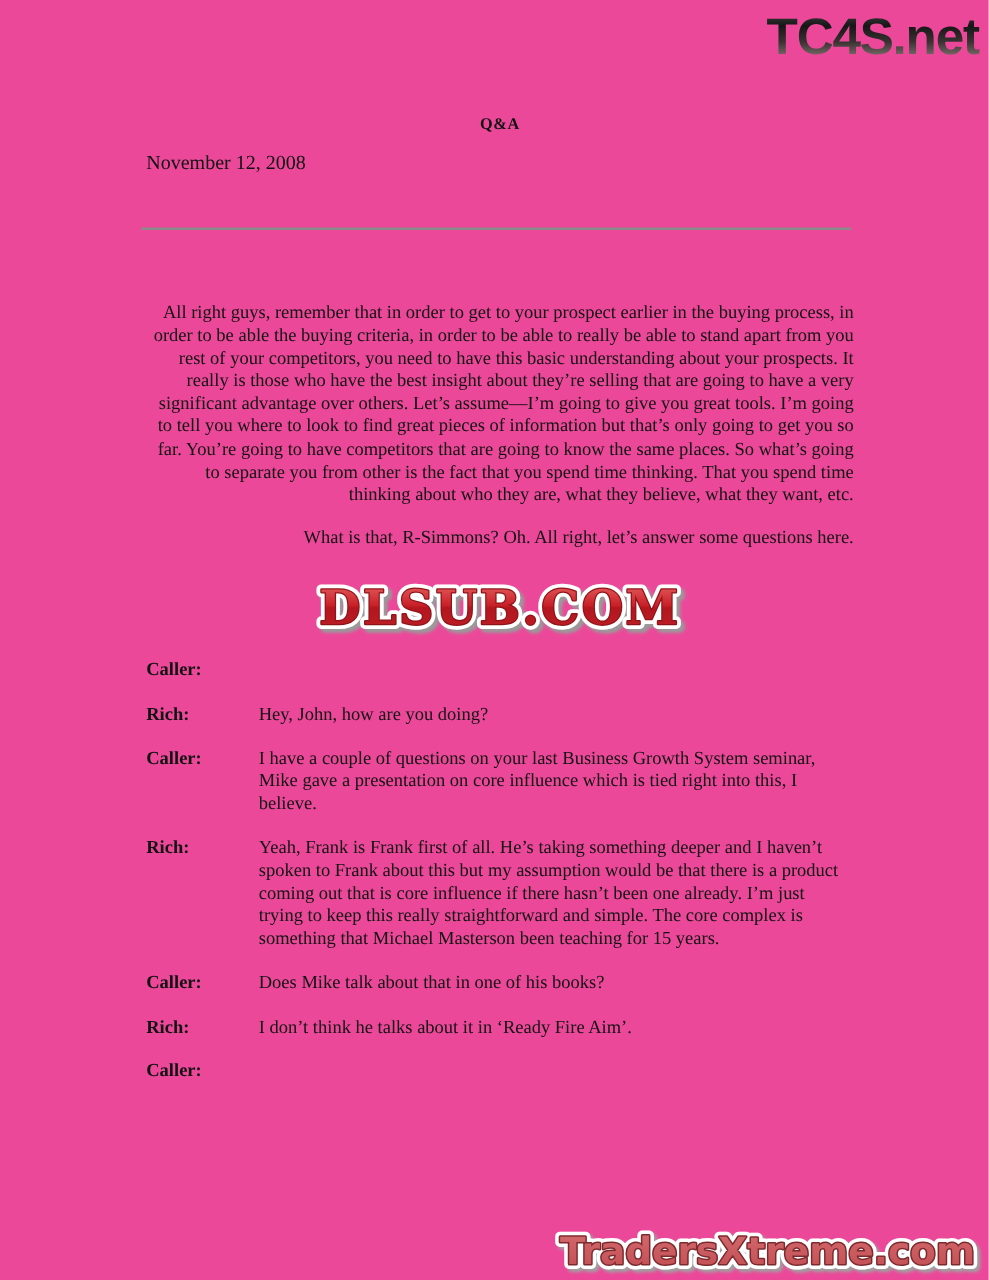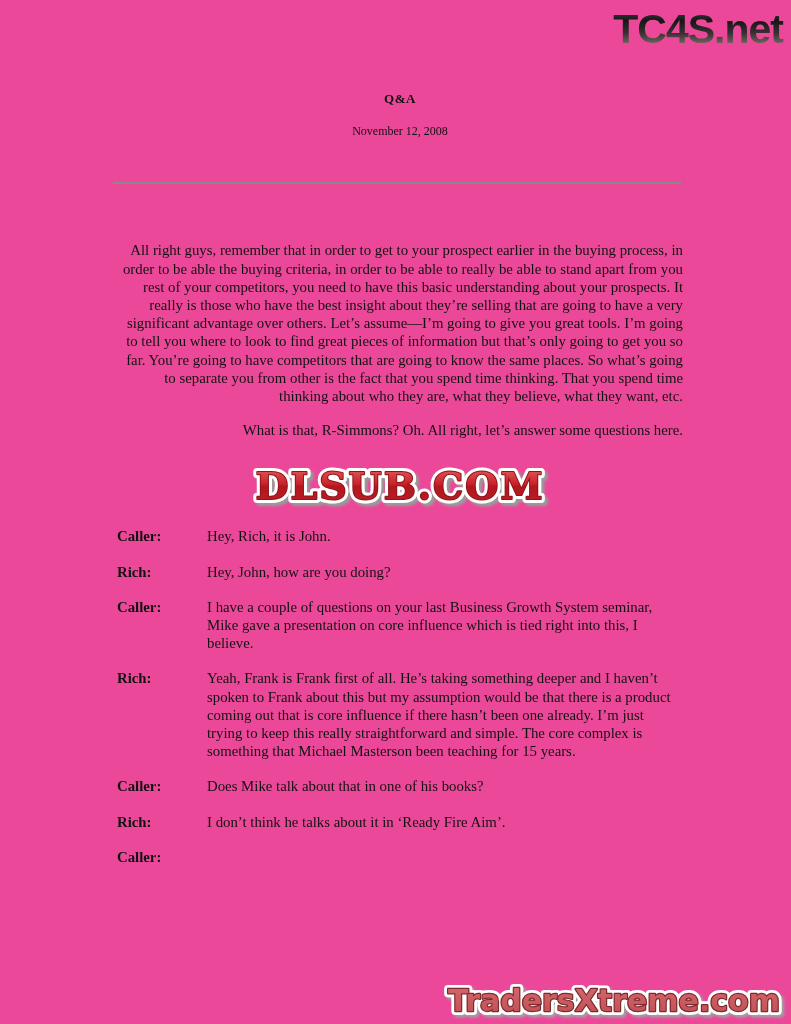--- a/index.html
+++ b/index.html
@@ -7,21 +7,21 @@
     position:relative;
     width:791px;height:1024px;
     background:#ec4899;
     font-family:"Liberation Serif", serif;
     font-size:14.8px;line-height:18.2px;color:#121212;
     overflow:hidden;
   }
   .tc4s-logo{position:absolute;top:2px;right:3px;}
   .content{position:absolute;left:117px;top:0;width:566px;}
   .doc-title{margin:90px 0 0 0;text-align:center;font-size:13px;font-weight:700;letter-spacing:.5px;}
-  .doc-date{margin:14px 0 0 0;text-align:center;font-size:12px;}
+  .doc-date{margin:14px 0 0 0;text-align:left;font-size:16px;}
   .rule{height:2px;background:var(--rule-gray,#8a8a8a);margin:42px 0 0 -4px;width:568px;border:none;}
   .para{margin:57px 0 0 0;text-align:right;}
   .para.second{margin-top:16px;}
   .banner{margin:18px 0 0 0;text-align:center;height:56px;}
   .dialogue{margin-top:14px;}
   .entry{display:flex;margin-bottom:17px;}
   .speaker{width:90px;flex:0 0 90px;font-weight:700;}
   .speech{width:470px;}
   .footer-logo{position:absolute;top:976px;right:4px;}
 </style>
@@ -68,21 +68,20 @@
           </filter>
         </defs>
         <text x="165" y="42" text-anchor="middle" paint-order="stroke" stroke="#ffffff" stroke-width="8" stroke-linejoin="round" font-family="DejaVu Serif, serif" font-weight="bold" font-size="38" letter-spacing="2" fill="#ffffff" filter="url(#dlShadow)">DLSUB.COM</text>
         <text x="165" y="42" text-anchor="middle" paint-order="stroke" stroke="#8e1418" stroke-width="2" stroke-linejoin="round" font-family="DejaVu Serif, serif" font-weight="bold" font-size="38" letter-spacing="2" fill="url(#dlGrad)">DLSUB.COM</text>
       </svg>
     </div>
 
     <div class="dialogue">
       <div class="entry">
         <span class="speaker">Caller:</span>
-        <span class="speech">Hey, Rich, it is John.</span>
       </div>
       <div class="entry">
         <span class="speaker">Rich:</span>
         <span class="speech">Hey, John, how are you doing?</span>
       </div>
       <div class="entry">
         <span class="speaker">Caller:</span>
         <span class="speech">I have a couple of questions on your last Business Growth System seminar, Mike gave a presentation on core influence which is tied right into this, I believe.</span>
       </div>
       <div class="entry">

